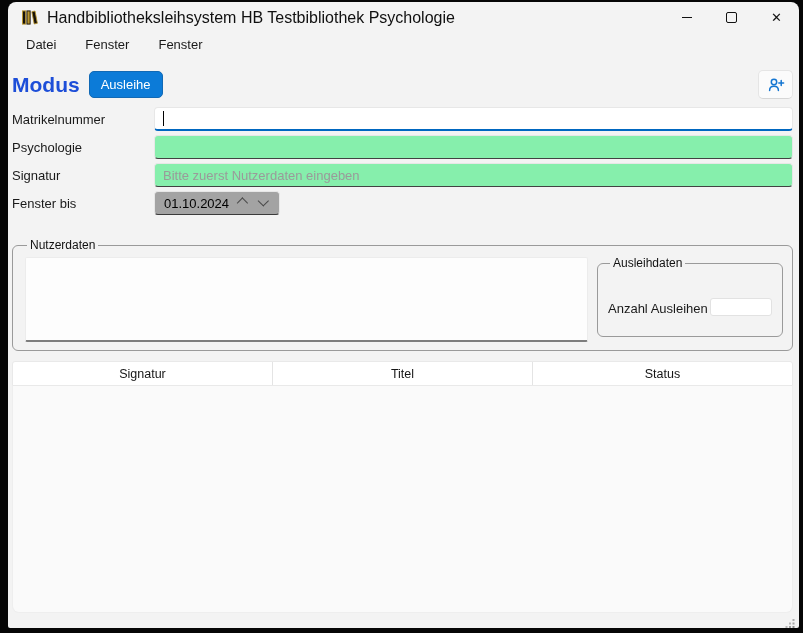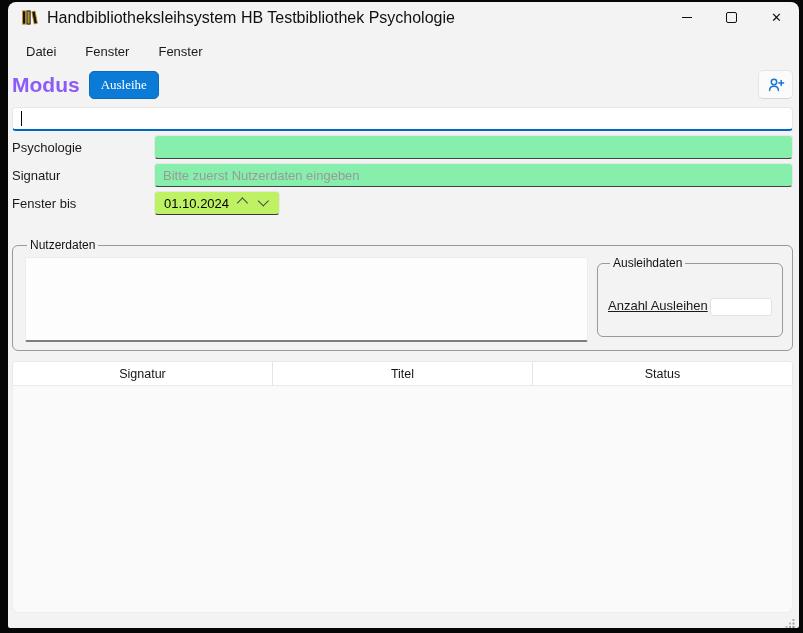--- a/index.html
+++ b/index.html
@@ -23,30 +23,30 @@
     padding-left:13px;
   }
   .app-icon{width:17px;height:17px;display:flex;align-items:center;margin-right:9px;}
   .title-text{font-size:16px;color:#101010;}
   .win-controls{margin-left:auto;display:flex;height:100%;}
   .win-btn{width:45px;height:100%;display:flex;align-items:center;justify-content:center;cursor:default;}
   .glyph-min{width:10px;height:0;border-top:1px solid #111;}
   .glyph-max{width:9px;height:9px;border:1.1px solid #111;border-radius:2px;}
   .glyph-close{font-size:13px;color:#111;line-height:1;}
   
-  .menubar{height:30px;display:flex;align-items:flex-end;padding-left:10px;}
+  .menubar{height:30px;display:flex;align-items:flex-start;padding-left:10px;}
   .menu-item{font-size:13px;padding:4px 8px;margin-right:13px;border-radius:4px;}
   
   .content{padding:0 6px 0 4px;}
   .modus-row{display:flex;align-items:center;margin:7px 0 8px 0;height:29px;}
-  .modus-title{font-size:21px;font-weight:bold;color:#8b5cf6;letter-spacing:0;}
+  .modus-title{font-size:21px;font-weight:bold;color:#1d4ed8;letter-spacing:0;}
   .mode-btn{
     margin-left:9px;background:#0c7bd8;border:1px solid #1169b5;color:#fff;
     font-size:13px;padding:5px 11px;border-radius:5px;
-    font-family:Liberation Serif, serif;
+    font-family:Liberation Sans, sans-serif;
   }
   .adduser-btn{
     margin-left:auto;width:33px;height:27px;border-radius:5px;
     background:#fbfbfb;border:1px solid #e5e5e5;border-bottom-color:#d6d6d6;
     display:flex;align-items:center;justify-content:center;
   }
   
   .form-row{display:flex;align-items:center;margin-bottom:4px;height:24px;}
   .flabel{width:142px;font-size:13px;color:#1a1a1a;flex:none;}
   .tbox{
@@ -58,21 +58,21 @@
   .tbox::placeholder{color:#9a9a9a;opacity:1;}
   .tbox-wrap{flex:1;position:relative;display:flex;}
   .tbox.focused{background:#ffffff;border-bottom:2px solid #0067c0;}
   .caret{
     position:absolute;left:9px;top:4px;width:1.4px;height:15px;background:#000;
     animation:blink 1.1s step-end infinite;
   }
   @keyframes blink{50%{opacity:0;}}
   .date-spin{
     width:126px;height:24px;box-sizing:border-box;flex:none;
-    background:#bef264;border:1px solid #e7e7e7;border-bottom:1.6px solid #3a3a3a;
+    background:#a3a3a3;border:1px solid #e7e7e7;border-bottom:1.6px solid #3a3a3a;
     border-radius:4px;display:flex;align-items:center;padding:0 4px 0 9px;
   }
   .date-value{font-size:13px;flex:1;color:#000;}
   .spin-btn{width:23px;height:20px;display:flex;align-items:center;justify-content:center;border-radius:3px;}
   .chev{width:7px;height:7px;border-left:1.6px solid #4a4a4a;border-bottom:1.6px solid #4a4a4a;}
   .chev.up{transform:rotate(135deg) translate(-1px,-1px);}
   .chev.down{transform:rotate(-45deg) translate(1px,-2px);}
   
   fieldset{
     border:1px solid #9a9a9a;border-radius:6px;margin:0;
@@ -86,21 +86,21 @@
   .details-box{
     width:563px;height:85px;box-sizing:border-box;resize:none;
     background:#fdfdfd;border:1px solid #ececec;border-bottom:2px solid #7d7d7d;
     border-radius:2px;font-family:"Liberation Sans",sans-serif;font-size:13px;
     outline:none;color:#1a1a1a;
   }
   .ausleihdaten{
     flex:1;margin-left:9px;height:81px;box-sizing:border-box;
     padding:4px 10px;margin-top:-1px;
   }
-  .anzahl-row{display:flex;align-items:flex-start;margin-top:24px;text-decoration:underline;}
+  .anzahl-row{display:flex;align-items:flex-end;margin-top:24px;}
   .anzahl-label{font-size:13px;flex:1;}
   .anzahl-input{
     width:62px;height:18px;box-sizing:border-box;
     background:#fff;border:1px solid #e2e2e2;border-radius:3px;
     font-size:12px;padding:0 4px;outline:none;
     font-family:"Liberation Sans",sans-serif;
   }
   
   .grid{margin-top:10px;}
   .grid-header{
@@ -164,20 +164,21 @@
           <svg width="18" height="18" viewBox="0 0 18 18" fill="none">
             <circle cx="7" cy="6" r="2.7" stroke="#1677d2" stroke-width="1.5"></circle>
             <path d="M2.6 14.4 C2.6 11.6 4.7 10.2 7 10.2 C9.3 10.2 11.4 11.6 11.4 14.4" stroke="#1677d2" stroke-width="1.5" stroke-linecap="round"></path>
             <path d="M14.2 4.6 V9.4 M11.8 7 H16.6" stroke="#1677d2" stroke-width="1.5" stroke-linecap="round"></path>
           </svg>
         </span>
       </div>
     </div>
 
     <div class="form-row">
+      <span class="flabel">Matrikelnummer</span>
       <span class="tbox-wrap">
         <input class="tbox focused" type="text" value="" style="">
         <span class="caret"></span>
       </span>
     </div>
 
     <div class="form-row">
       <span class="flabel">Psychologie</span>
       <input class="tbox" type="text" value="" style="">
     </div>

